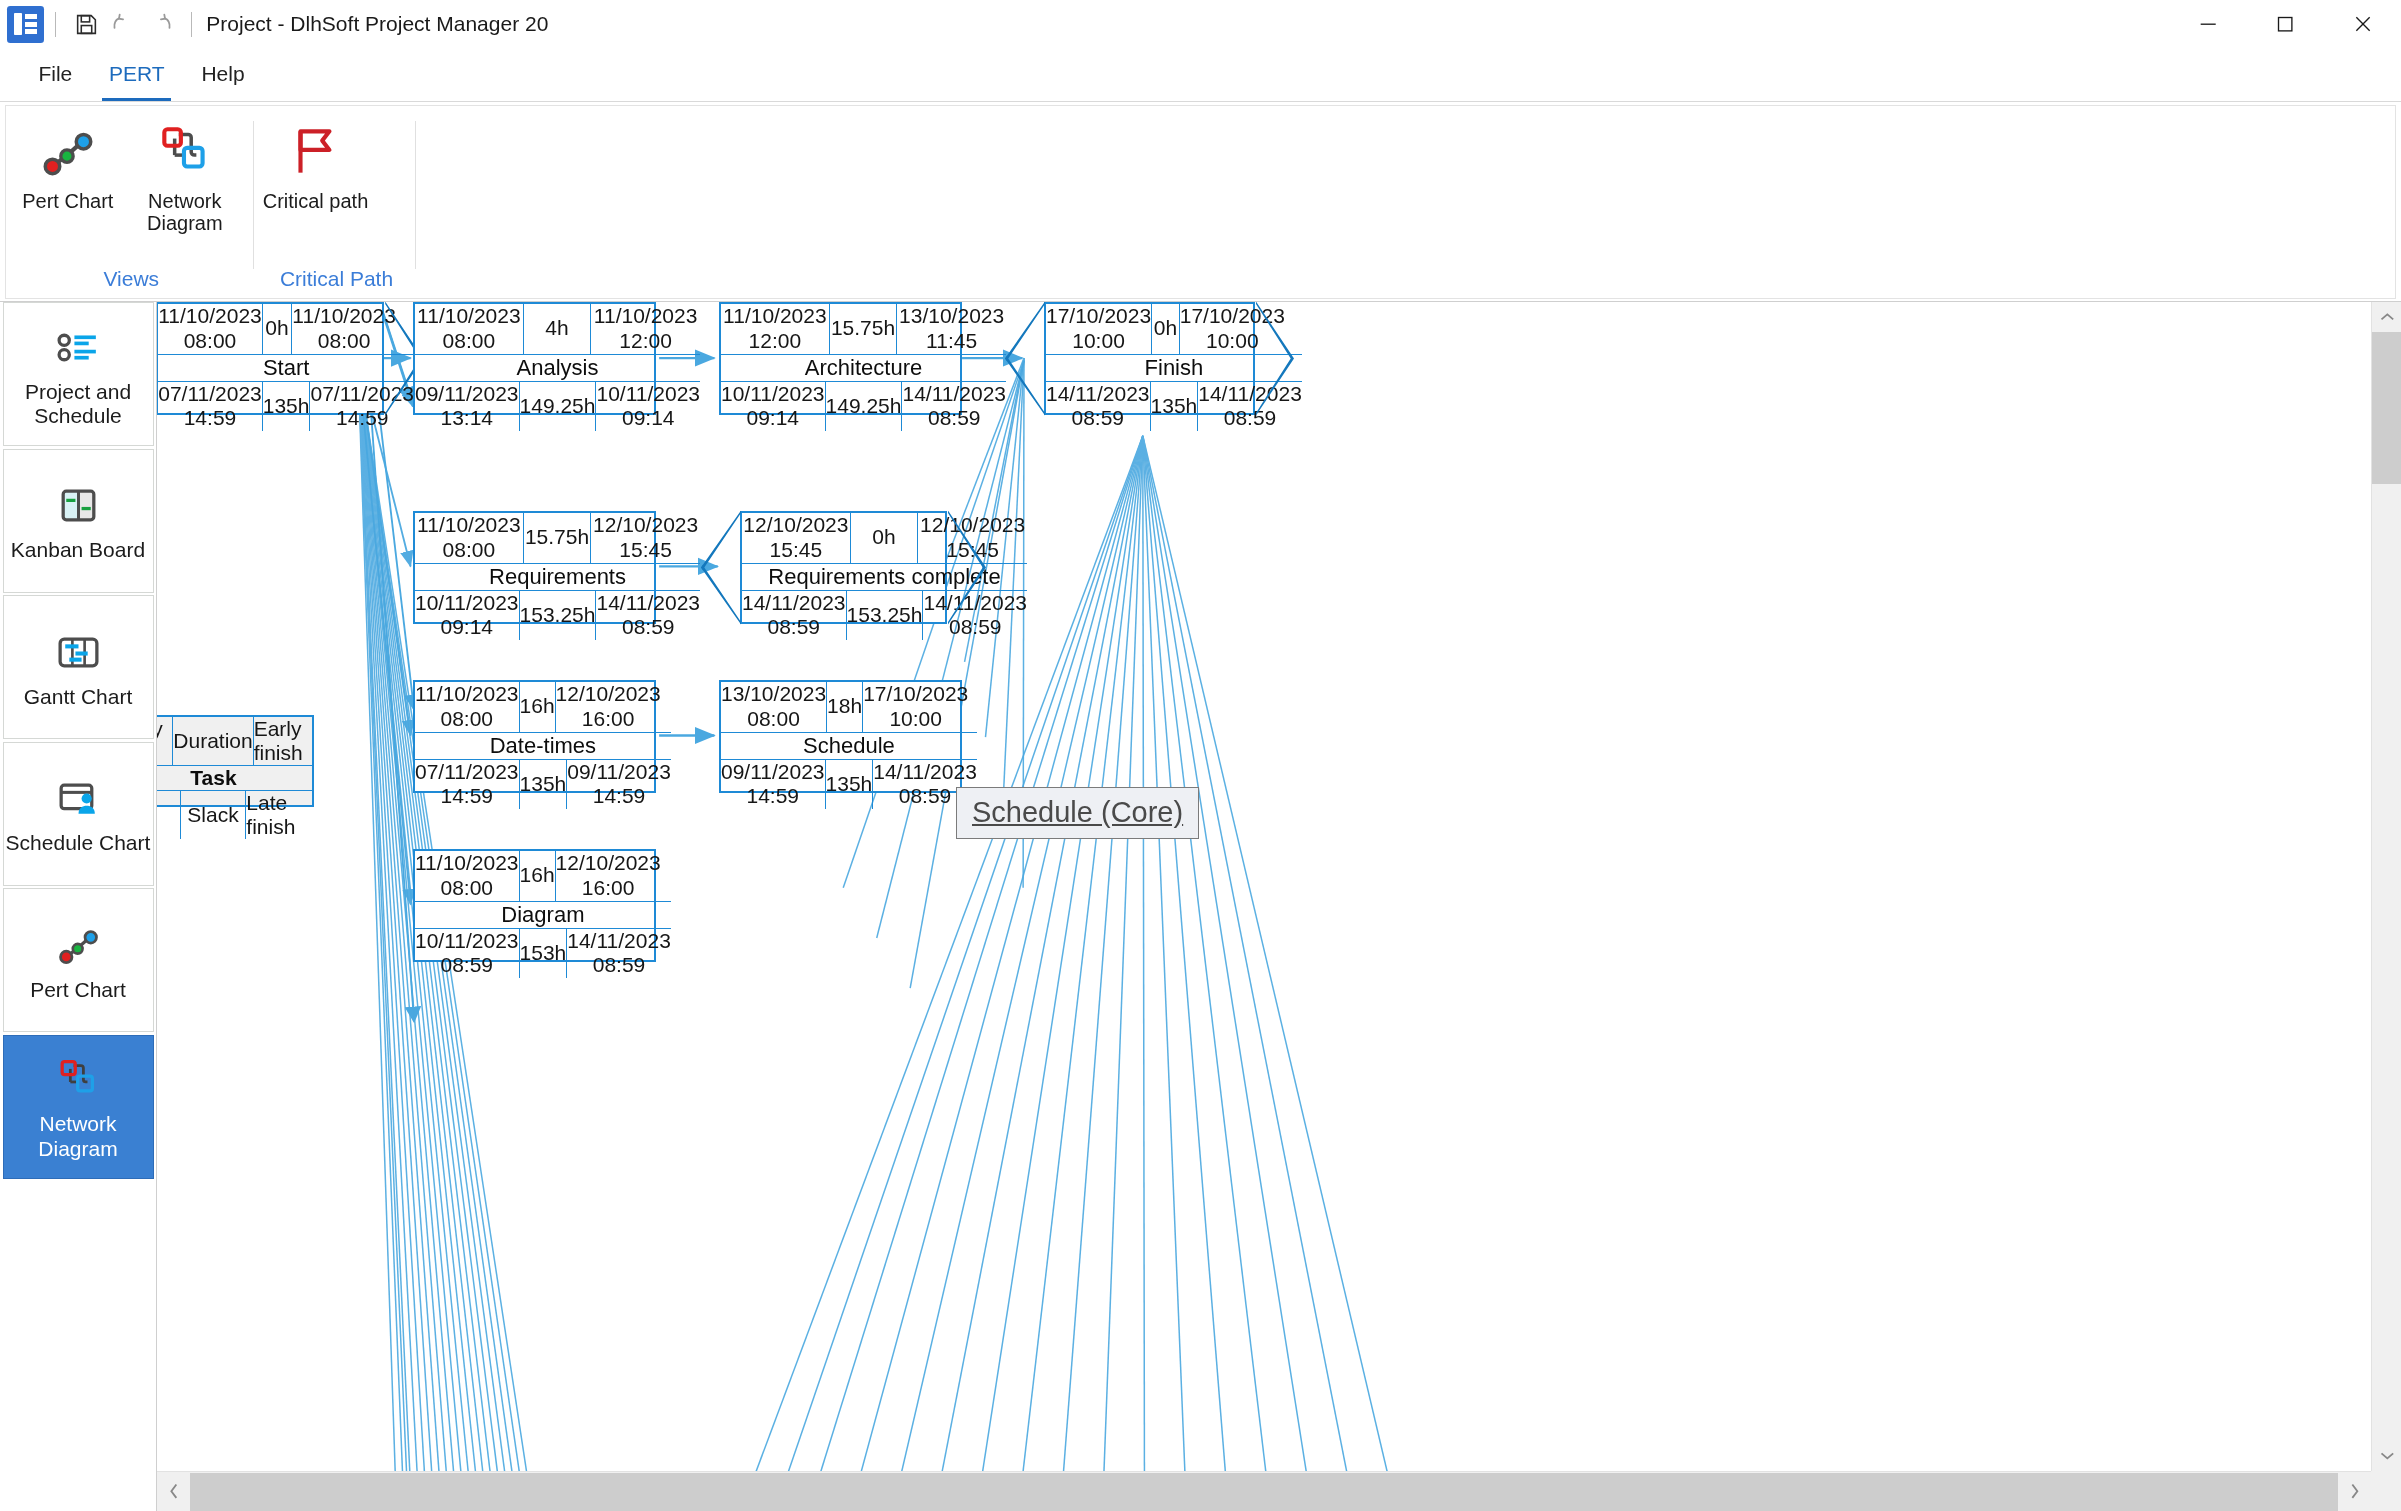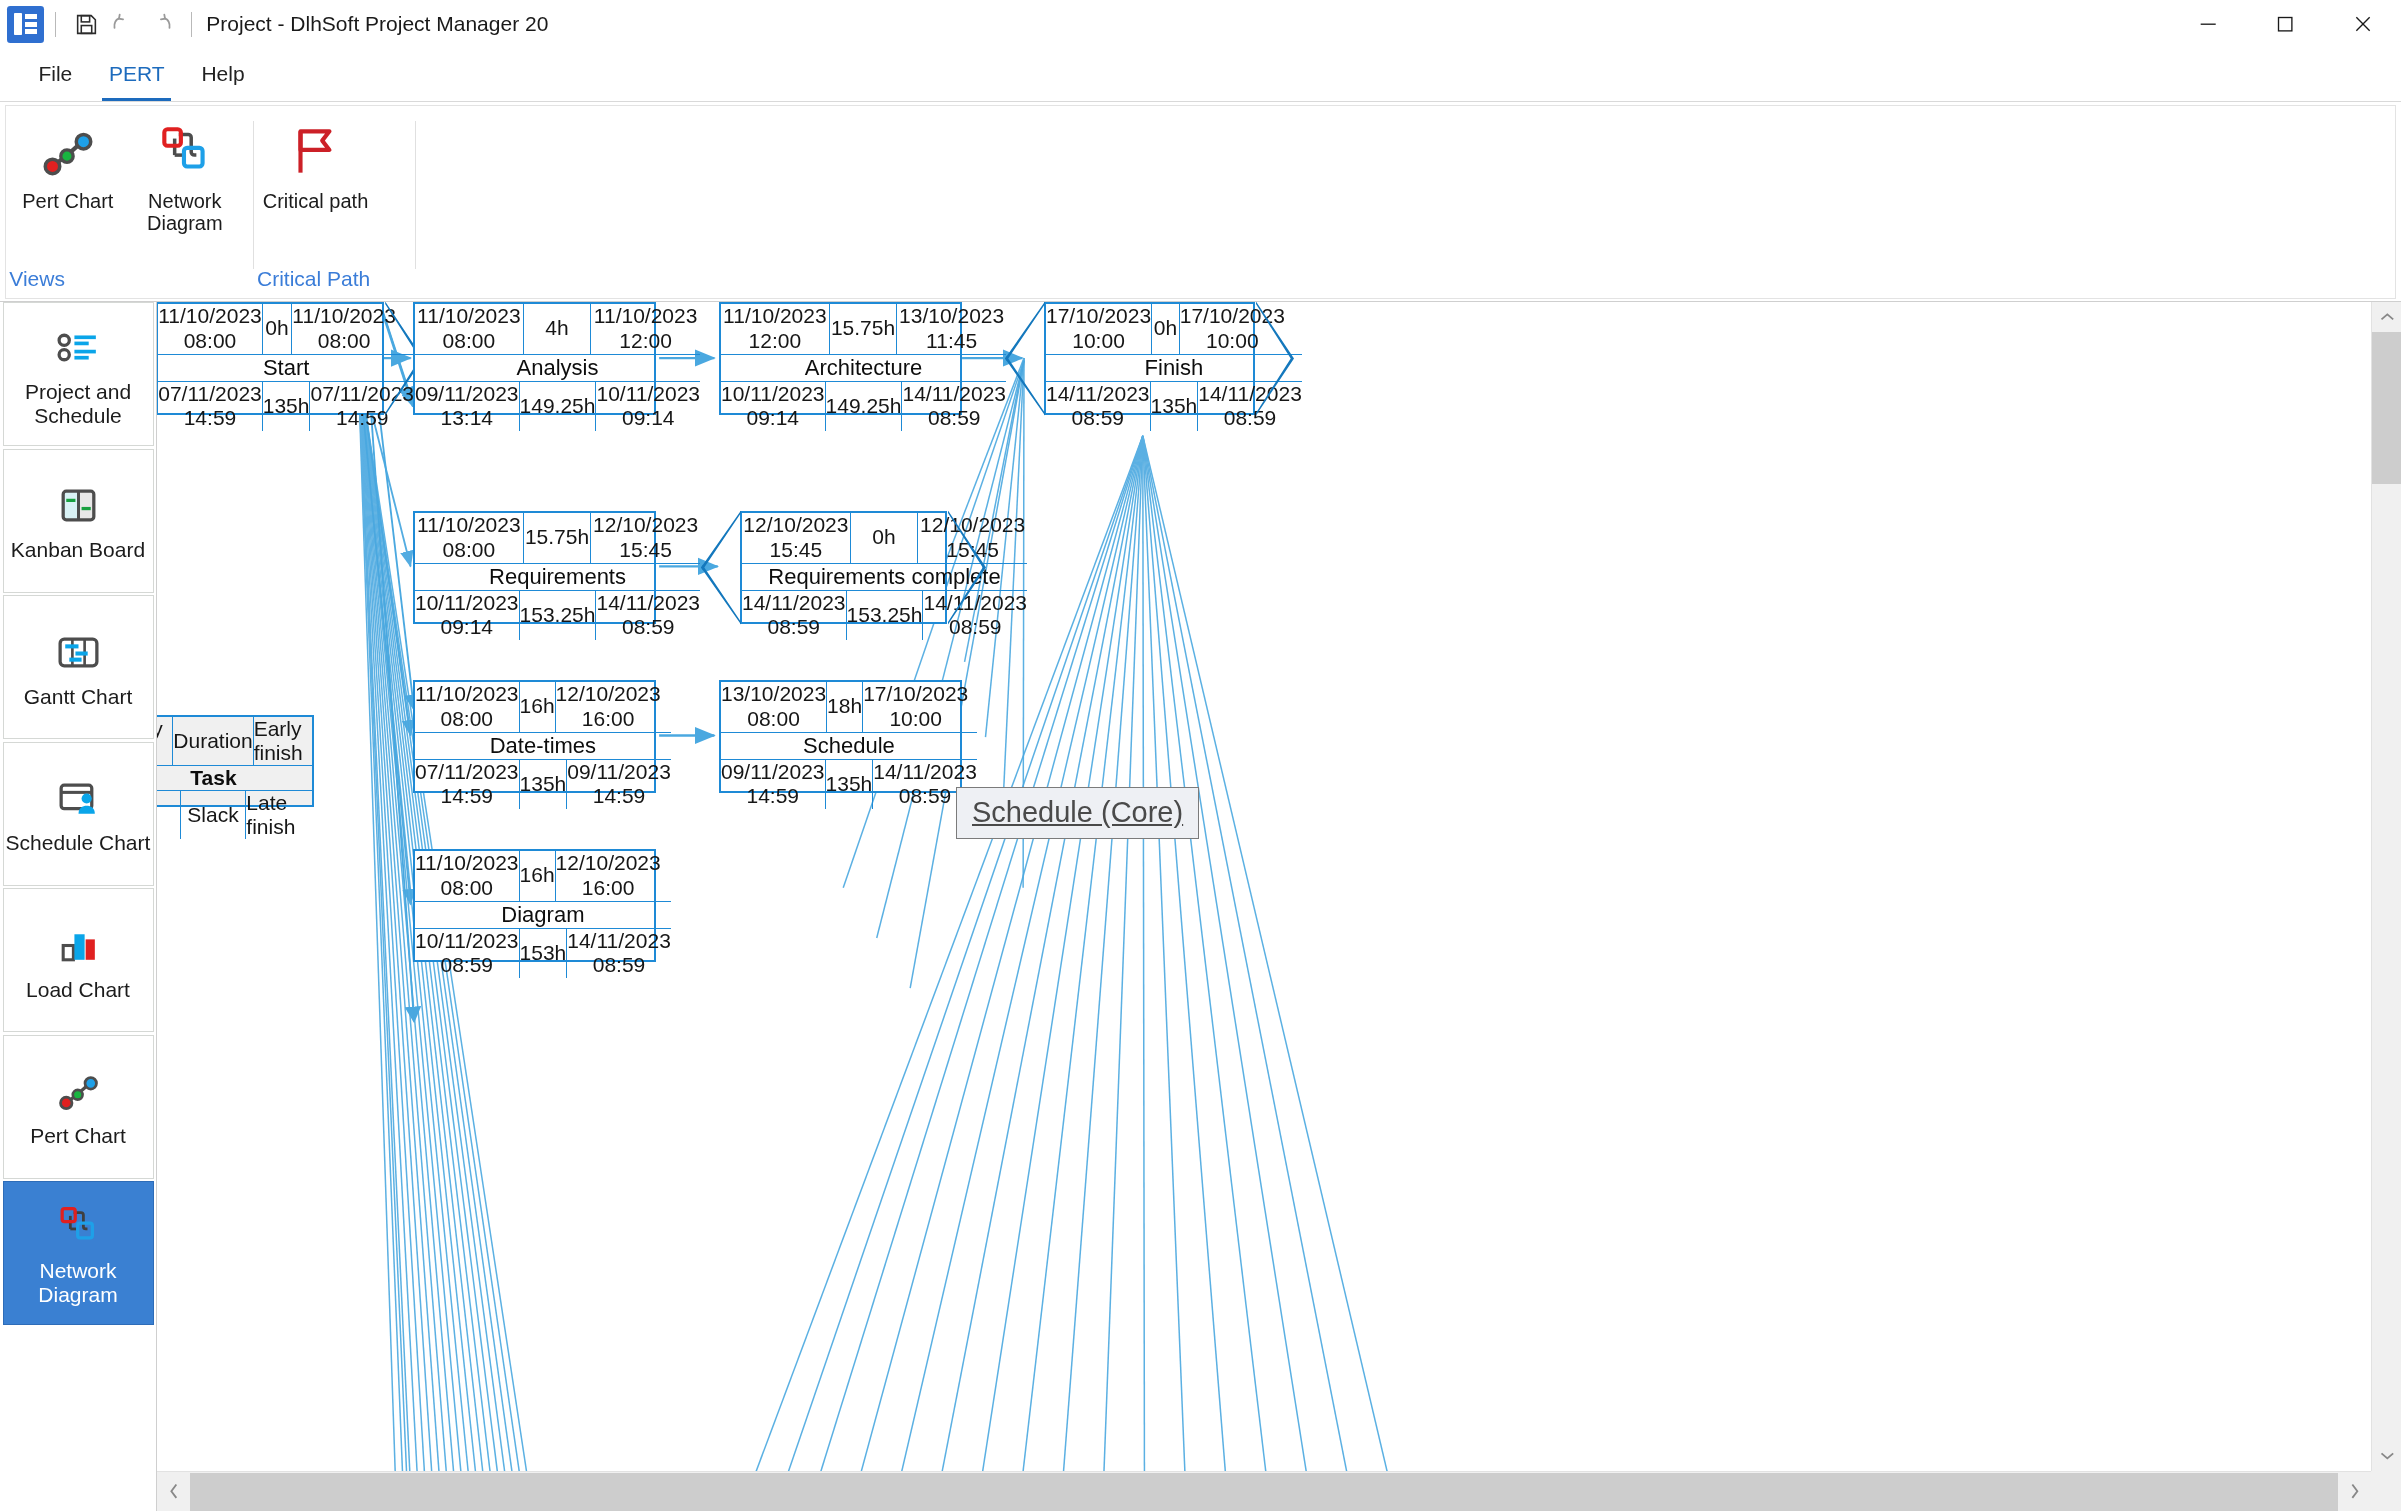--- a/index.html
+++ b/index.html
@@ -56,21 +56,21 @@
   
   #ribbon{
     position:absolute; left:0; top:101px; width:2401px; height:201px;
     background:#ffffff; border-top:0.8px solid #d9d9d9; border-bottom:0.8px solid #cfcfcf;
   }
   #ribbon-inner{ position:absolute; left:5px; top:3.3px; right:5px; bottom:1.7px;
      border:0.8px solid #e3e3e3; background:#fff;}
   .rgroup{ position:absolute; top:5px; height:186px; }
   .rgroup .rgitems{ display:flex; align-items:flex-start; height:142px; }
   .rgroup .rglabel{
-    position:absolute; bottom:6.7px; left:0; right:0; 
+    position:absolute; bottom:6.7px; left:0; right:0; text-align:center;
     font-size:21px; color:#3b7dd8;
   }
   .rgroup .rgdiv{ position:absolute; right:0; top:10px; bottom:28.4px; width:0.8px; background:#e0e0e0;}
   .rbtn{
     width:117px; display:flex; flex-direction:column; align-items:center; padding-top:8.4px;
   }
   .rbtn .ricon{ height:65px; display:flex;align-items:center;justify-content:center;}
   .rbtn .rlbl{ font-size:20px;color:#1c1c1c; text-align:center; line-height:1.12; margin-top:5px;}
 
   
@@ -337,31 +337,20 @@
         <rect x="7" y="11" width="30" height="23" rx="3" stroke="#4d4d4d" stroke-width="3.2"></rect>
         <line x1="7" y1="18" x2="37" y2="18" stroke="#4d4d4d" stroke-width="3"></line>
         <circle cx="32" cy="24" r="5" fill="#0aa5e9"></circle>
         <path d="M24 39c0-6 4-8 8-8s8 2 8 8z" fill="#0aa5e9"></path>
       </svg>
     </span>
     <span class="rlbl">Schedule
 Chart</span>
   </div>
 
-  <div class="railitem">
-    <span class="ricon">
-      <svg width="49" height="49" viewBox="0 0 48 48" fill="none">
-        <rect x="9" y="24" width="10" height="14" stroke="#4d4d4d" stroke-width="3"></rect>
-        <rect x="20" y="13" width="10" height="25" fill="#0aa5e9"></rect>
-        <rect x="31" y="18" width="9" height="20" fill="#e02020"></rect>
-      </svg>
-    </span>
-    <span class="rlbl">Load
-Chart</span>
-  </div>
 
   <div class="railitem">
     <span class="ricon">
       <svg width="49" height="49" viewBox="0 0 60 60">
         <line x1="15" y1="44" x2="28" y2="34" stroke="#4d4d4d" stroke-width="4"></line>
         <line x1="28" y1="34" x2="44" y2="20" stroke="#4d4d4d" stroke-width="4"></line>
         <circle cx="15" cy="44" r="7" fill="#e02020" stroke="#4d4d4d" stroke-width="3.4"></circle>
         <circle cx="29" cy="34" r="6" fill="#18b540" stroke="#4d4d4d" stroke-width="3.2"></circle>
         <circle cx="45" cy="20" r="7" fill="#1ea0e8" stroke="#4d4d4d" stroke-width="3.4"></circle>
       </svg>

